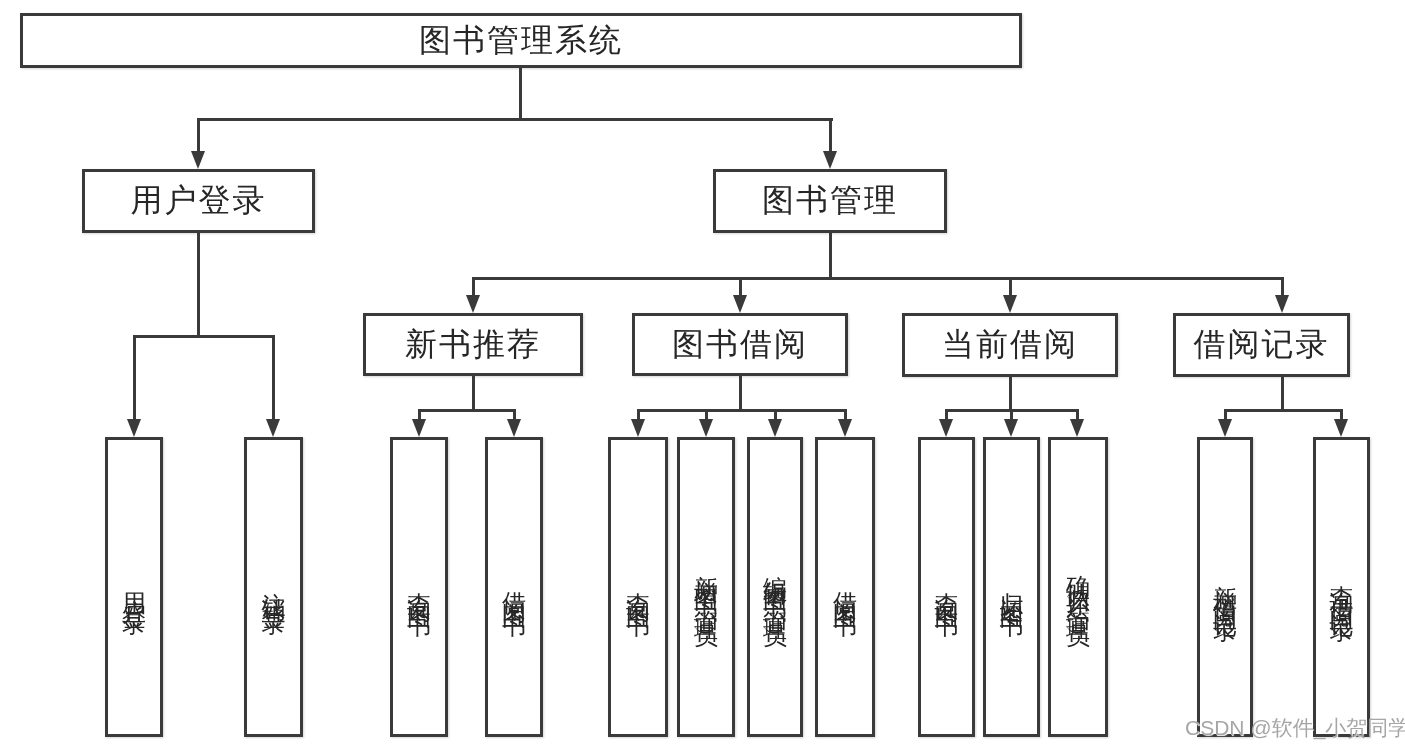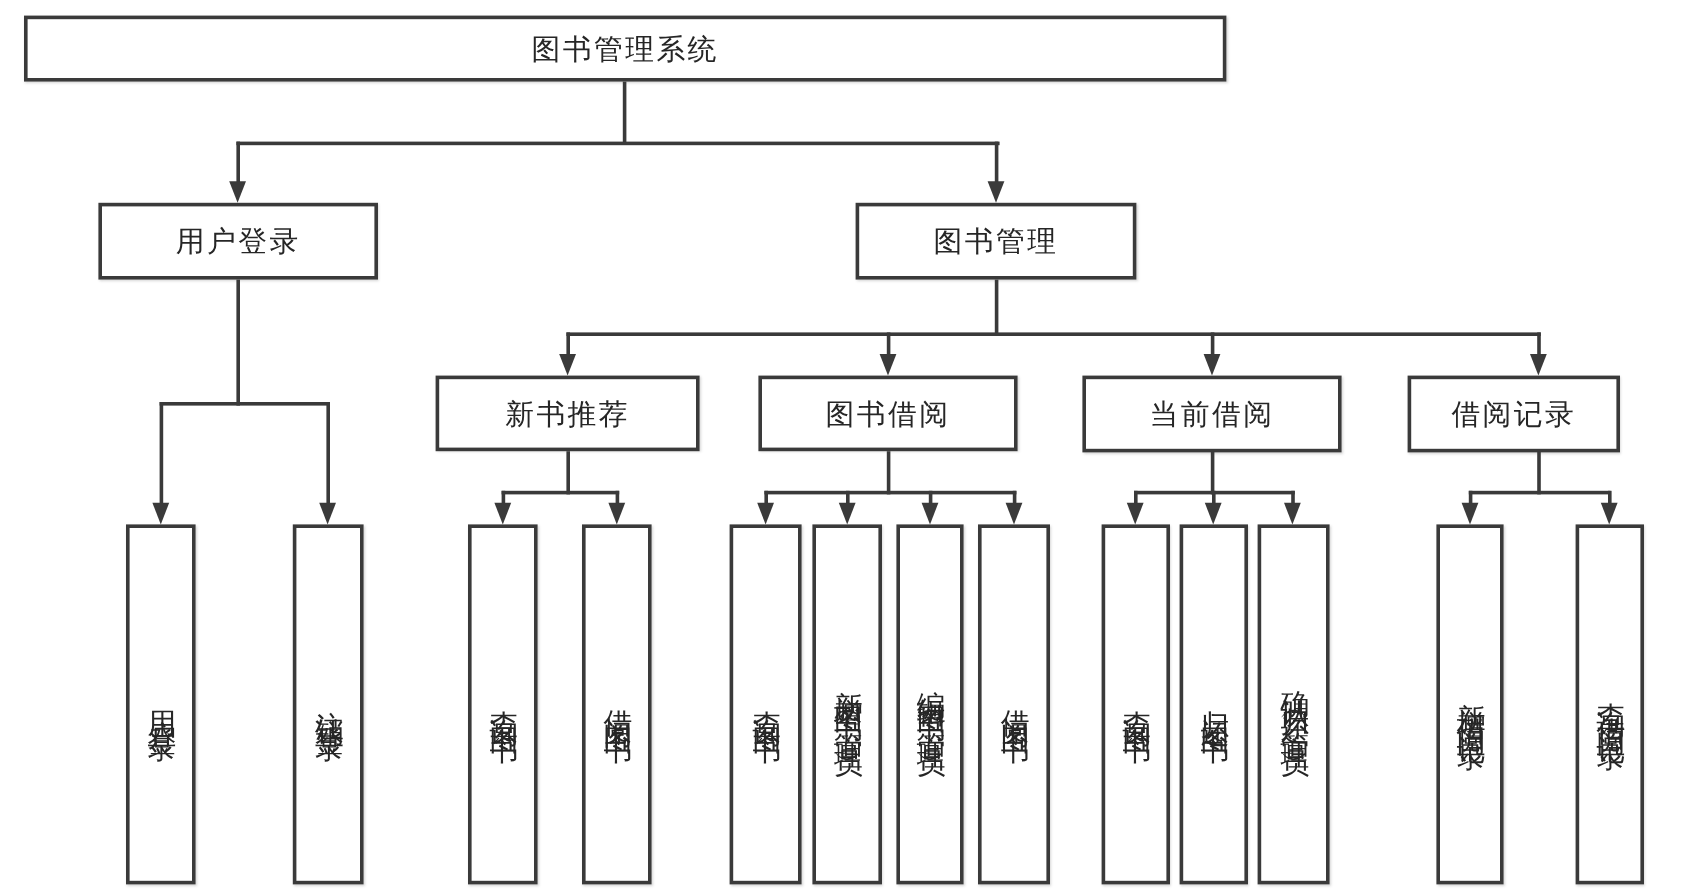--- a/index.html
+++ b/index.html
@@ -25,21 +25,21 @@
   .node{
     position:absolute;
     background:#fff;
     border:3px solid var(--line);
     display:flex;
     align-items:center;
     justify-content:center;
     box-shadow:1px 1px 2px rgba(90,90,90,.25);
   }
   .node .hlabel{
-    font-size:24px;
+    font-size:32px;
     letter-spacing:2px;
     color:var(--text);
     white-space:nowrap;
   }
   .leaf{
     position:absolute;
     top:437px;
     height:300px;
     background:#fff;
     border:3px solid var(--line);
@@ -200,14 +200,15 @@
   <div class="vline" style="left:1076px;top:409px;height:14px"></div>
   <div class="arrow" style="left:1070px;top:419px"></div>
 
   <div class="vline" style="left:1281px;top:376px;height:36px"></div>
   <div class="hline" style="left:1224px;top:409px;width:118px"></div>
   <div class="vline" style="left:1224px;top:409px;height:14px"></div>
   <div class="arrow" style="left:1218px;top:419px"></div>
   <div class="vline" style="left:1340px;top:409px;height:14px"></div>
   <div class="arrow" style="left:1334px;top:419px"></div>
 
+  <div class="watermark">CSDN @软件_小贺同学</div>
 
 </div>
 
 </body></html>

